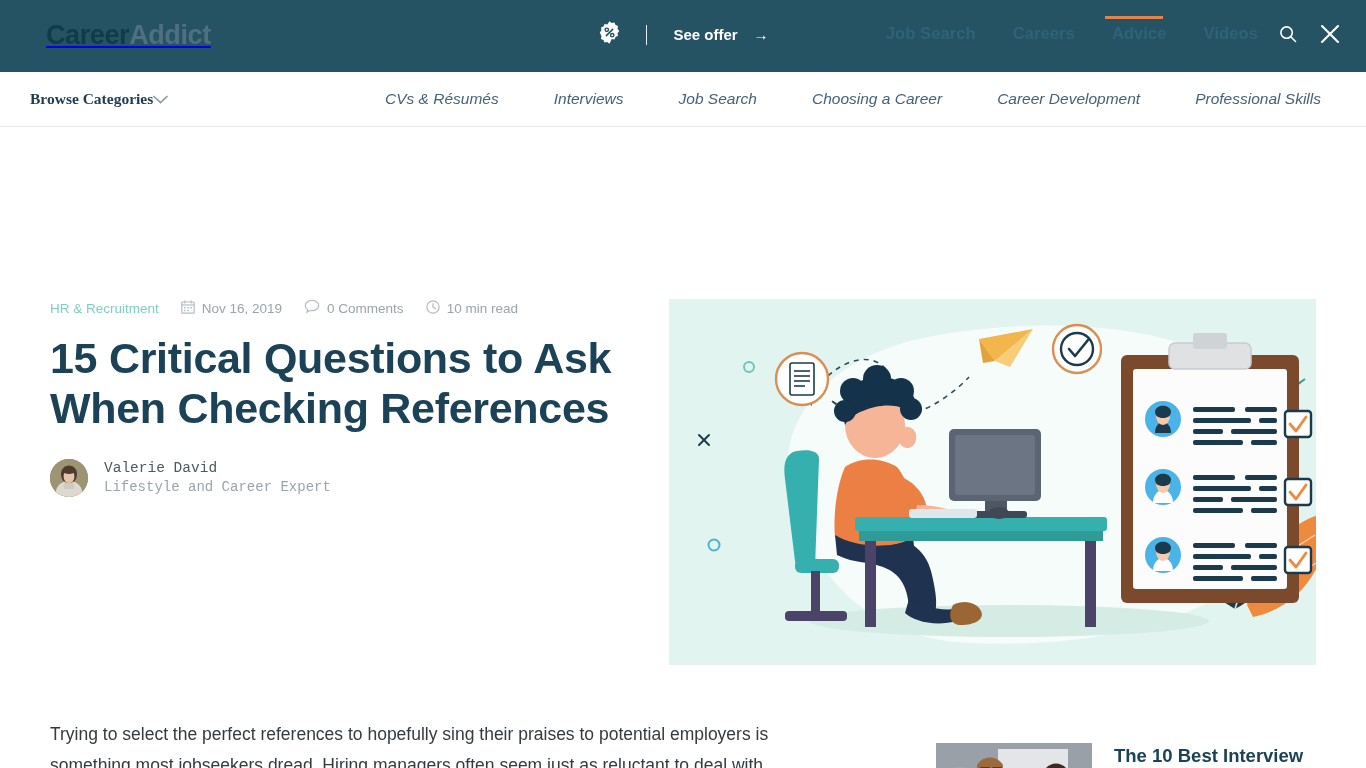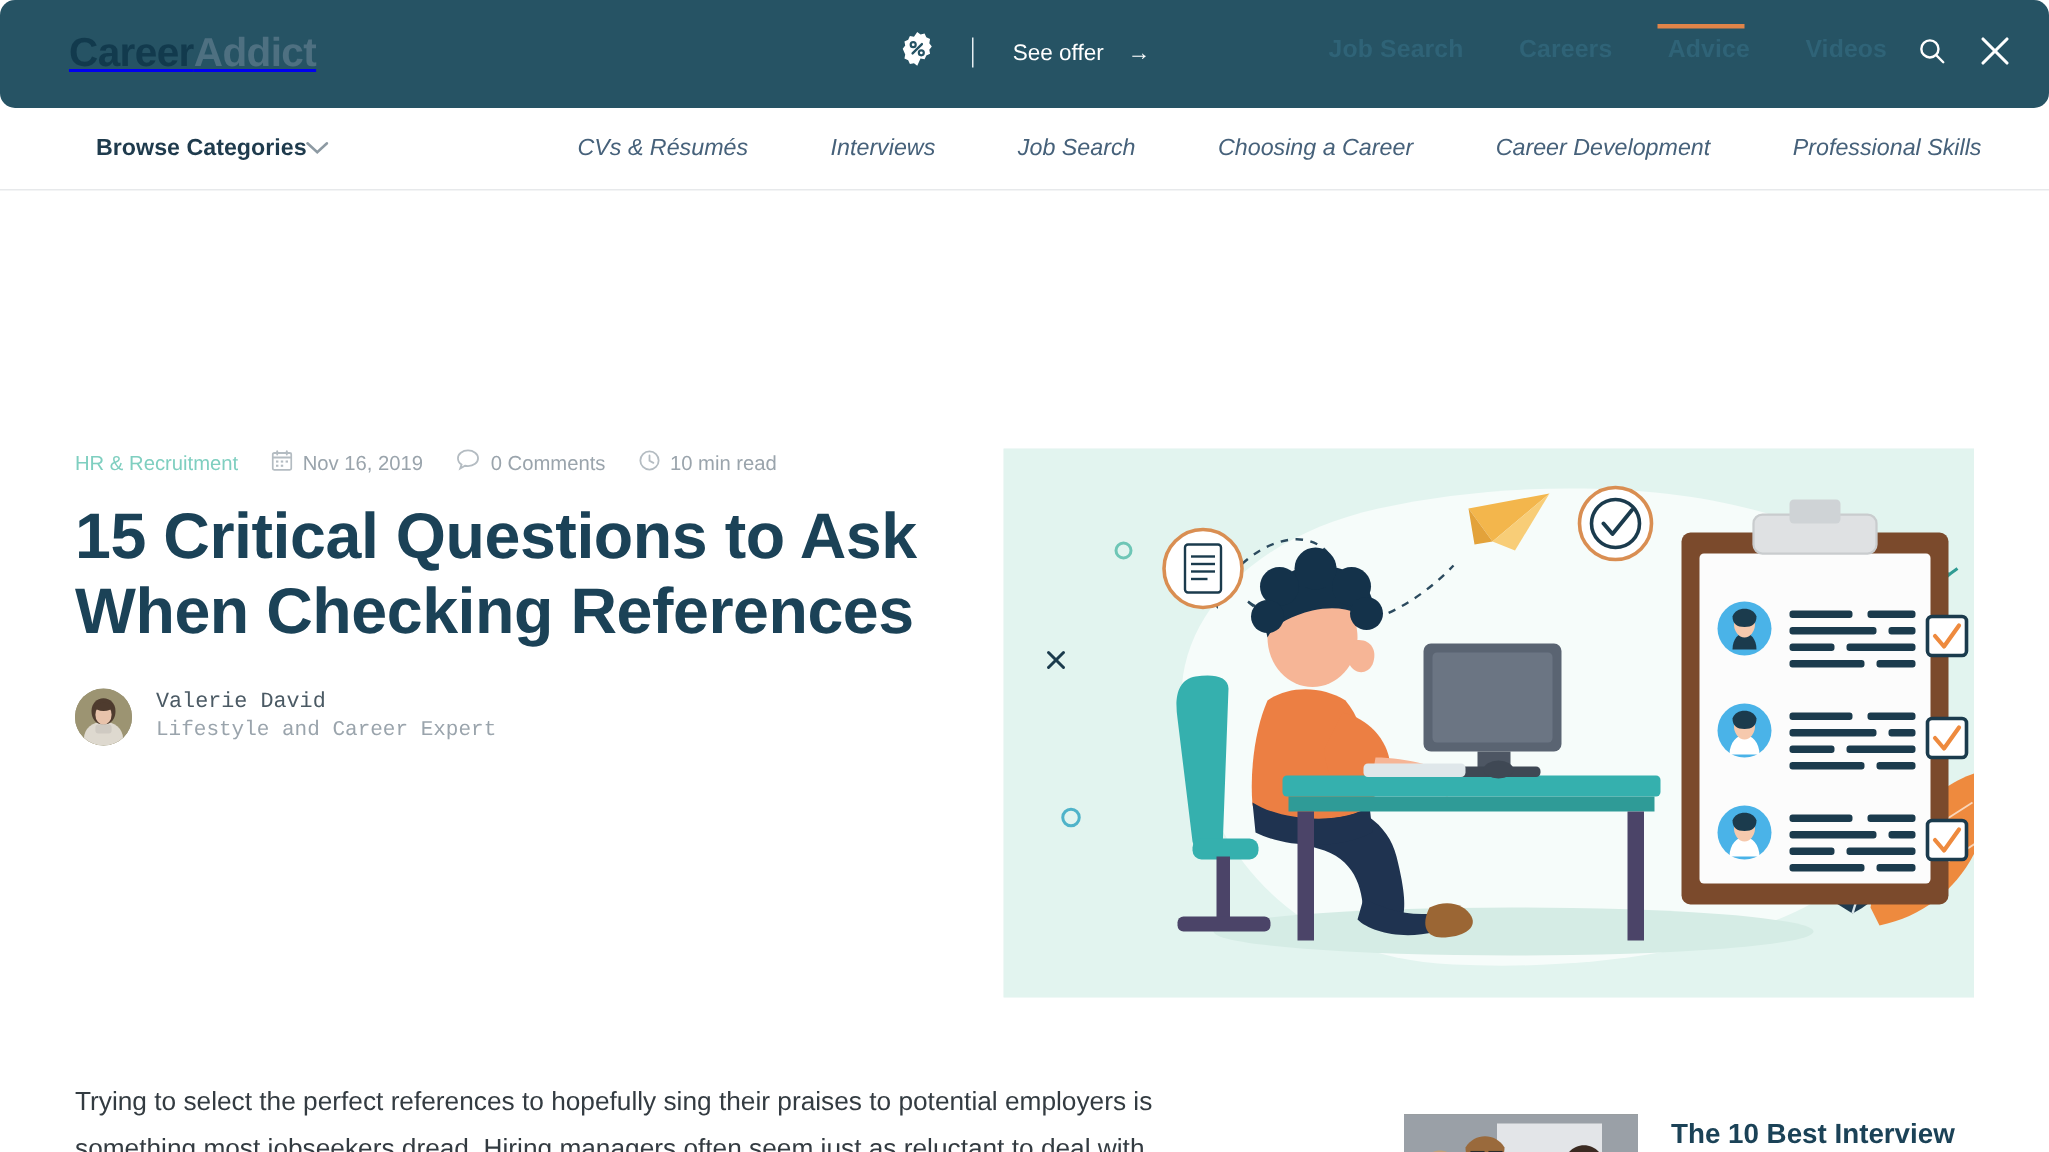--- a/index.html
+++ b/index.html
@@ -11,21 +11,20 @@
     -webkit-font-smoothing: antialiased;
   }
 
   
   .topbar {
     position: relative;
     height: 72px;
     background: #265364;
     display: flex;
     align-items: center;
-    border-radius: 10px;
   }
   .logo {
     position: absolute;
     left: 46px; top: 20px;
     font-size: 27px;
     font-weight: bold;
     letter-spacing: -0.4px;
     white-space: nowrap;
   }
   .logo .a { color: #123a4d; }
@@ -78,40 +77,41 @@
     letter-spacing: 0.1px;
   }
   .promo-sep {
     width: 1px; height: 20px;
     background: #e6eef1;
     margin: 0 14px 0 12px;
   }
   .promo-cta {
     color: #ffffff;
     font-size: 15px;
-    font-weight: normal;
+    font-weight: bold;
     white-space: nowrap;
     text-decoration: none;
     display: flex; align-items: center; gap: 16px;
   }
 
   
   .subnav {
     position: relative;
     height: 55px;
     background: #ffffff;
     border-bottom: 1px solid #e7e9eb;
     display: flex;
     align-items: center;
   }
   .browse {
     position: absolute;
-    left: 64px;
+    left: 30px;
     display: flex; align-items: center; 
     cursor: pointer;
+    font-family: Liberation Serif, serif;
   }
   .browse-label {
     font-size: 15.5px; font-weight: bold; color: #1f3b4d;
     white-space: nowrap;
   }
   .catnav {
     position: absolute;
     left: 385px; right: 45px;
     display: flex;
     justify-content: space-between;

